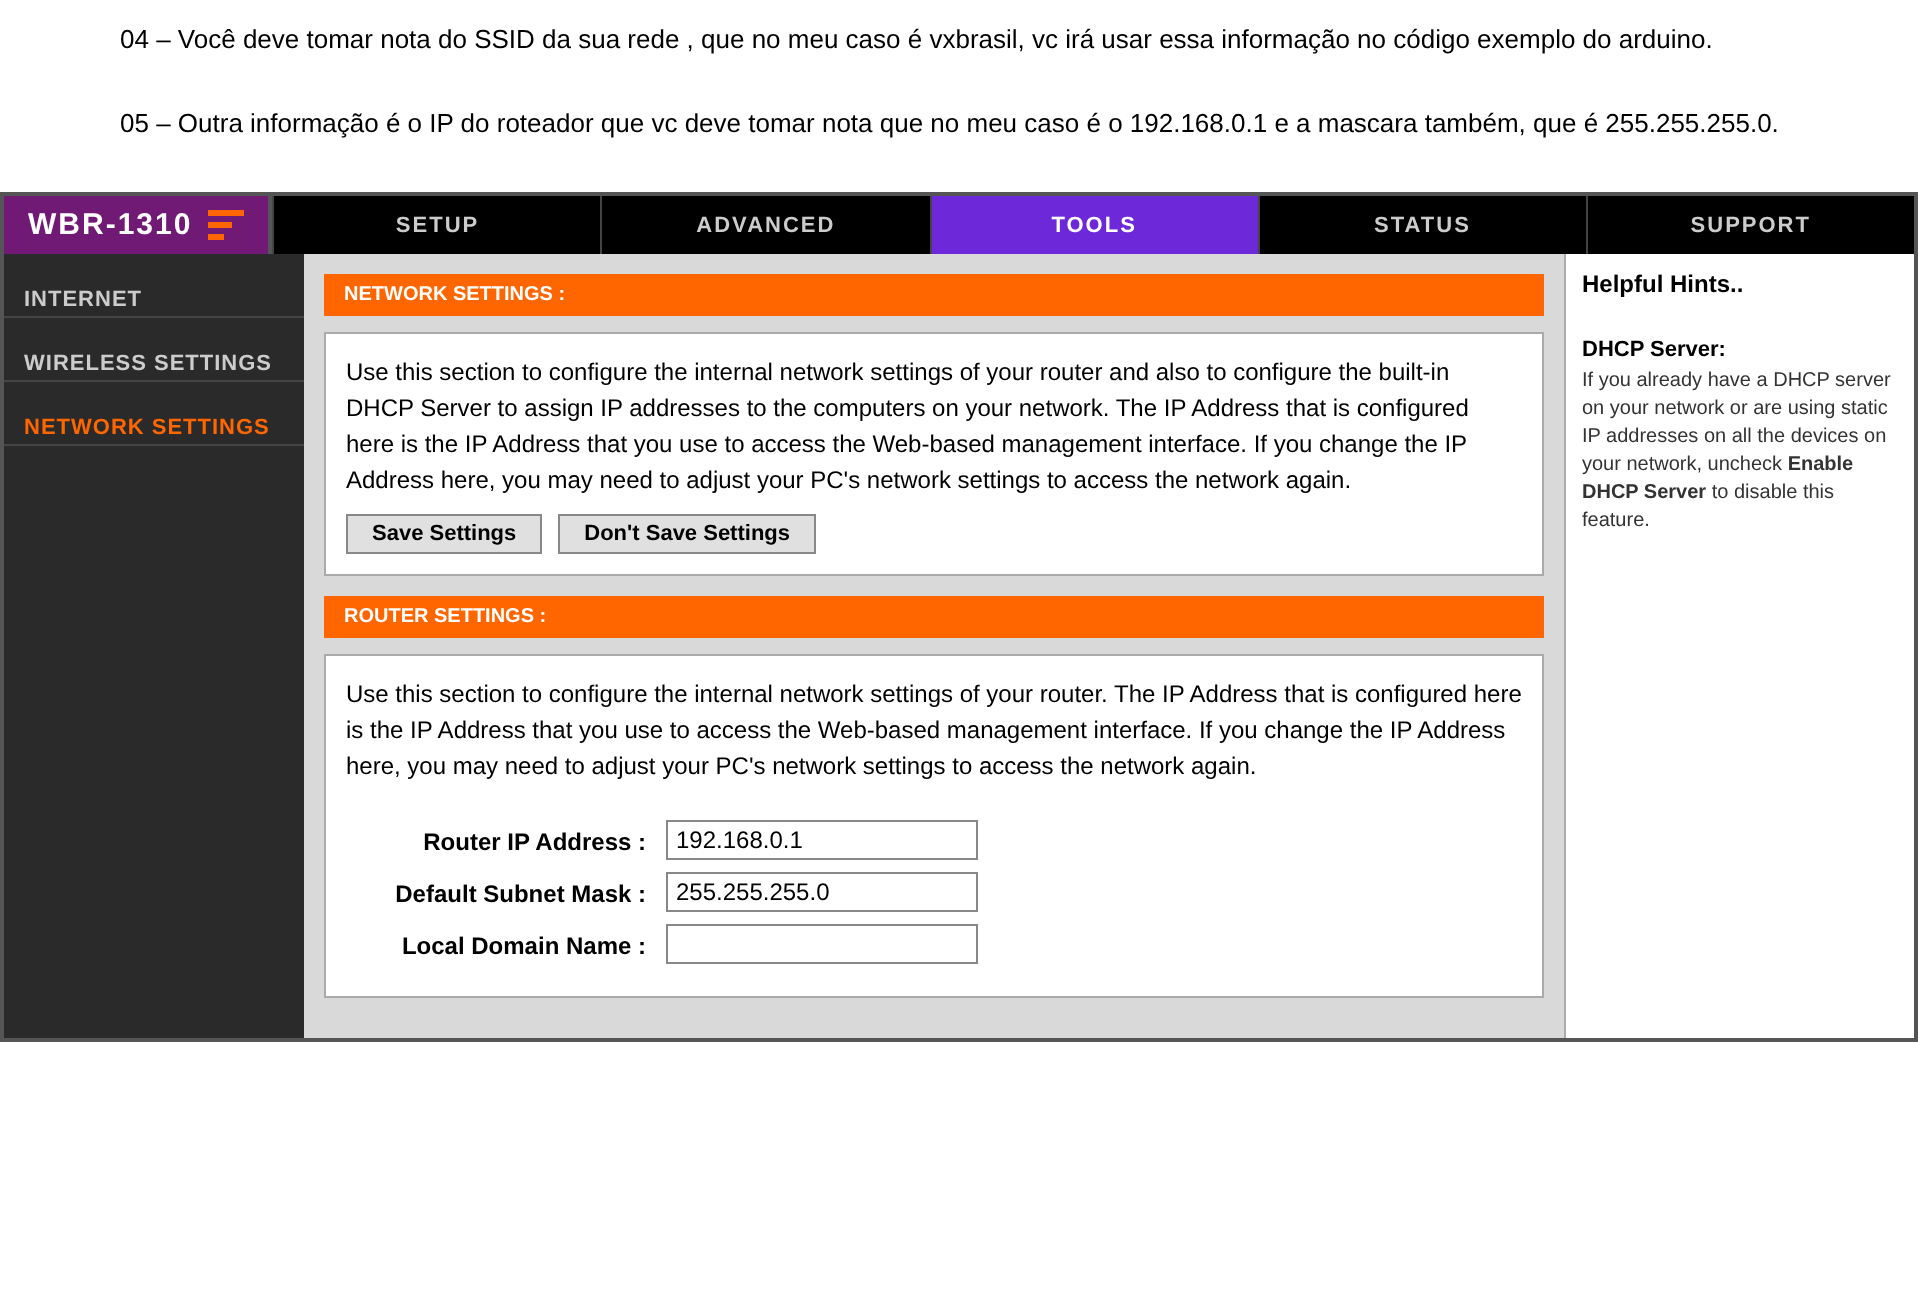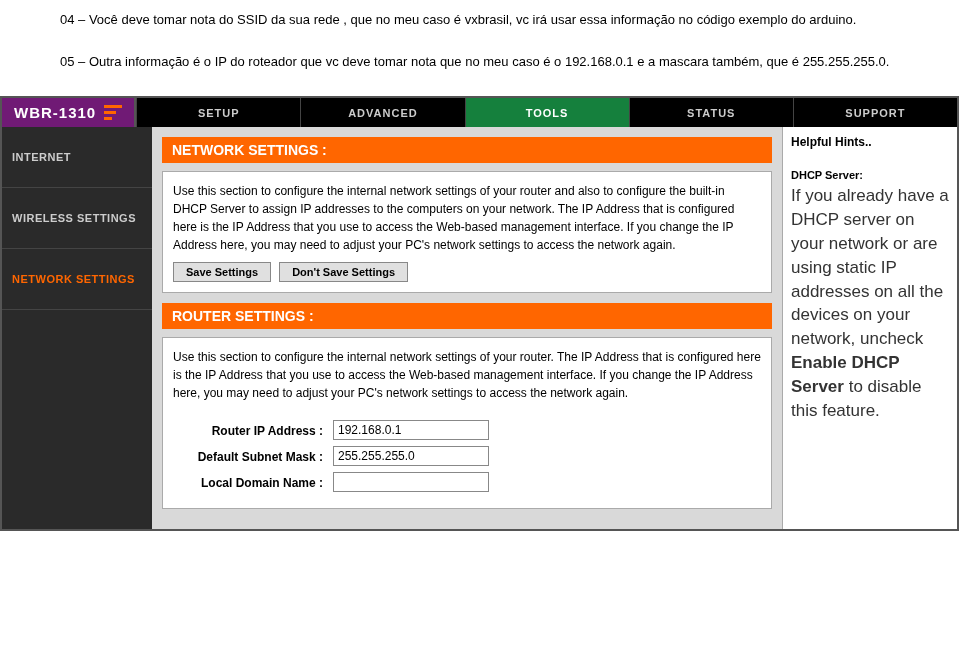--- a/index.html
+++ b/index.html
@@ -65,63 +65,64 @@
       padding: 8px 10px;
       color: #ccc;
       font-size: 11px;
       font-weight: bold;
       text-transform: uppercase;
       letter-spacing: 1px;
       cursor: pointer;
       border-left: 1px solid #444;
     }
     .nav-tab.active {
-      background: #15803d;
+      background: #6d28d9;
       color: #fff;
     }
 
     
     .router-body {
       display: flex;
       background: #e8e8e8;
       min-height: 380px;
     }
 
     
     .sidebar {
       width: 150px;
       background: #2a2a2a;
       flex-shrink: 0;
     }
     .sidebar-item {
-      padding: 24px 10px;
+      padding: 2px 10px;
       color: #ccc;
       font-size: 11px;
       cursor: pointer;
       border-bottom: 1px solid #444;
       text-transform: uppercase;
       font-weight: bold;
       letter-spacing: 0.5px;
+      margin-top: 15px;
     }
     .sidebar-item.active {
       color: #ff6600;
     }
 
     
     .content-area {
       flex: 1;
       padding: 10px;
       background: #d9d9d9;
     }
 
     .section-header {
       background: #ff6600;
       color: #fff;
       padding: 5px 10px;
-      font-size: 14px;
+      font-size: 10px;
       font-weight: bold;
       margin-bottom: 8px;
     }
 
     .section-body {
       background: #fff;
       border: 1px solid #aaa;
       padding: 10px;
       margin-bottom: 10px;
       font-size: 12px;
@@ -179,21 +180,21 @@
       font-weight: bold;
       font-size: 12px;
       margin-bottom: 20px;
     }
     .hints-subtitle {
       font-weight: bold;
       font-size: 11px;
       margin-bottom: 3px;
     }
     .hints-text {
-      font-size: 17px;
+      font-size: 10px;
       line-height: 1.4;
       color: #333;
     }
     .hints-bold { font-weight: bold; }
   </style>
 </head>
 <body>
 
 <div class="top-text">
   <p>04 – Você deve tomar nota do SSID da sua rede , que no meu caso é vxbrasil, vc irá usar essa informação no código exemplo do arduino.</p>

